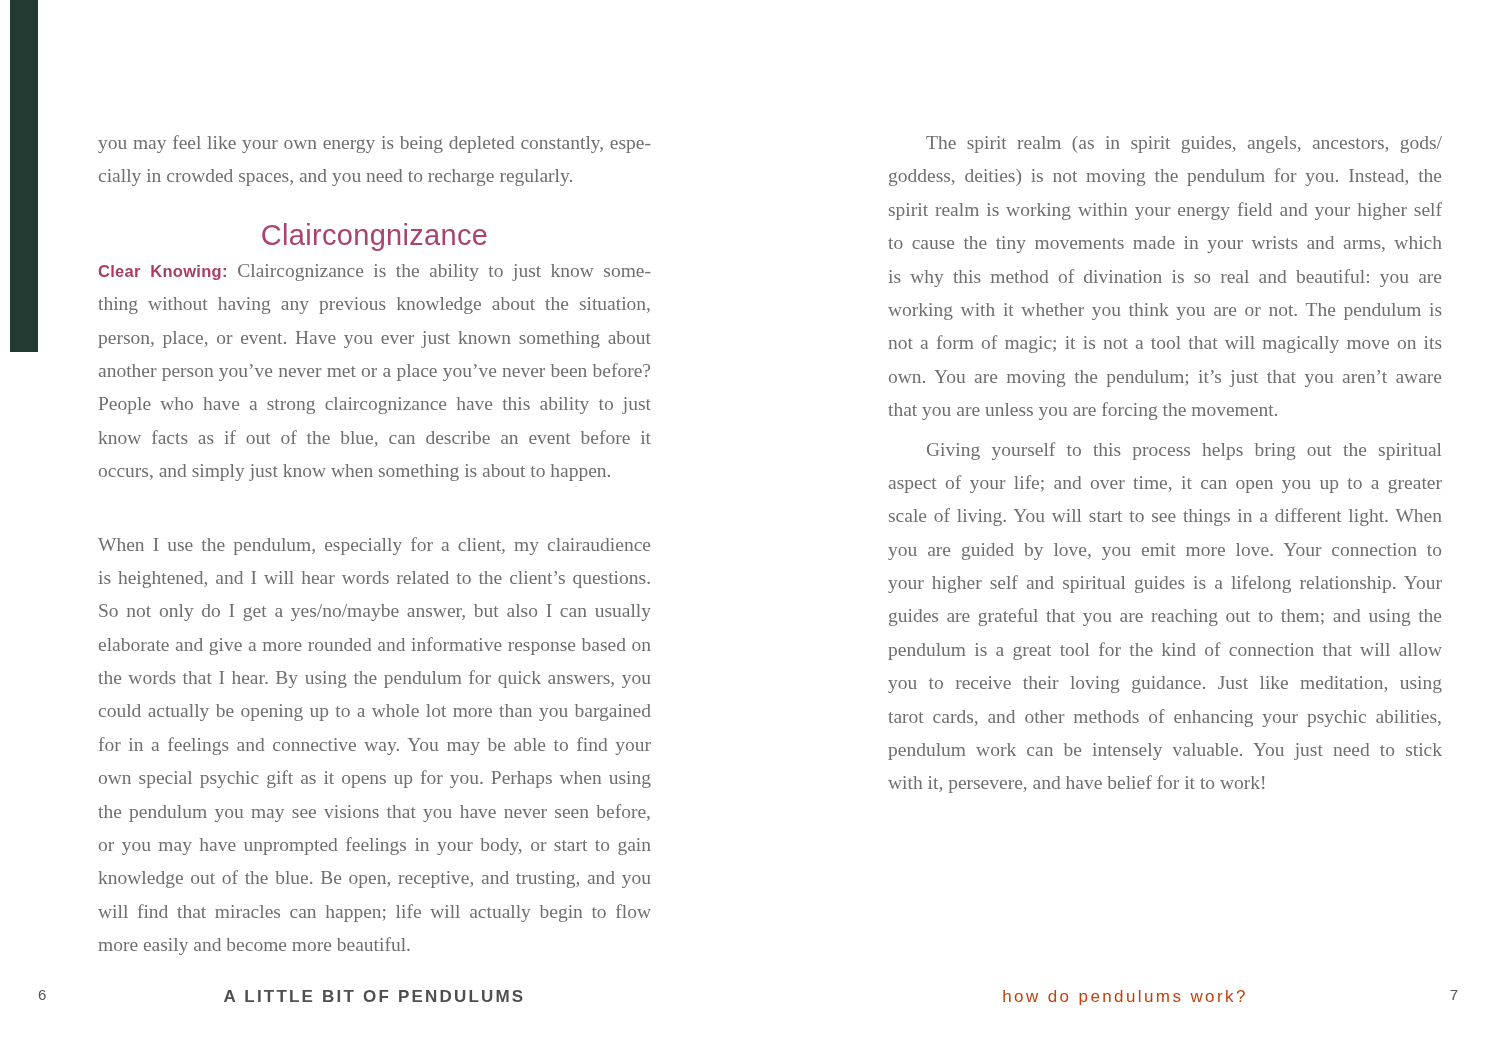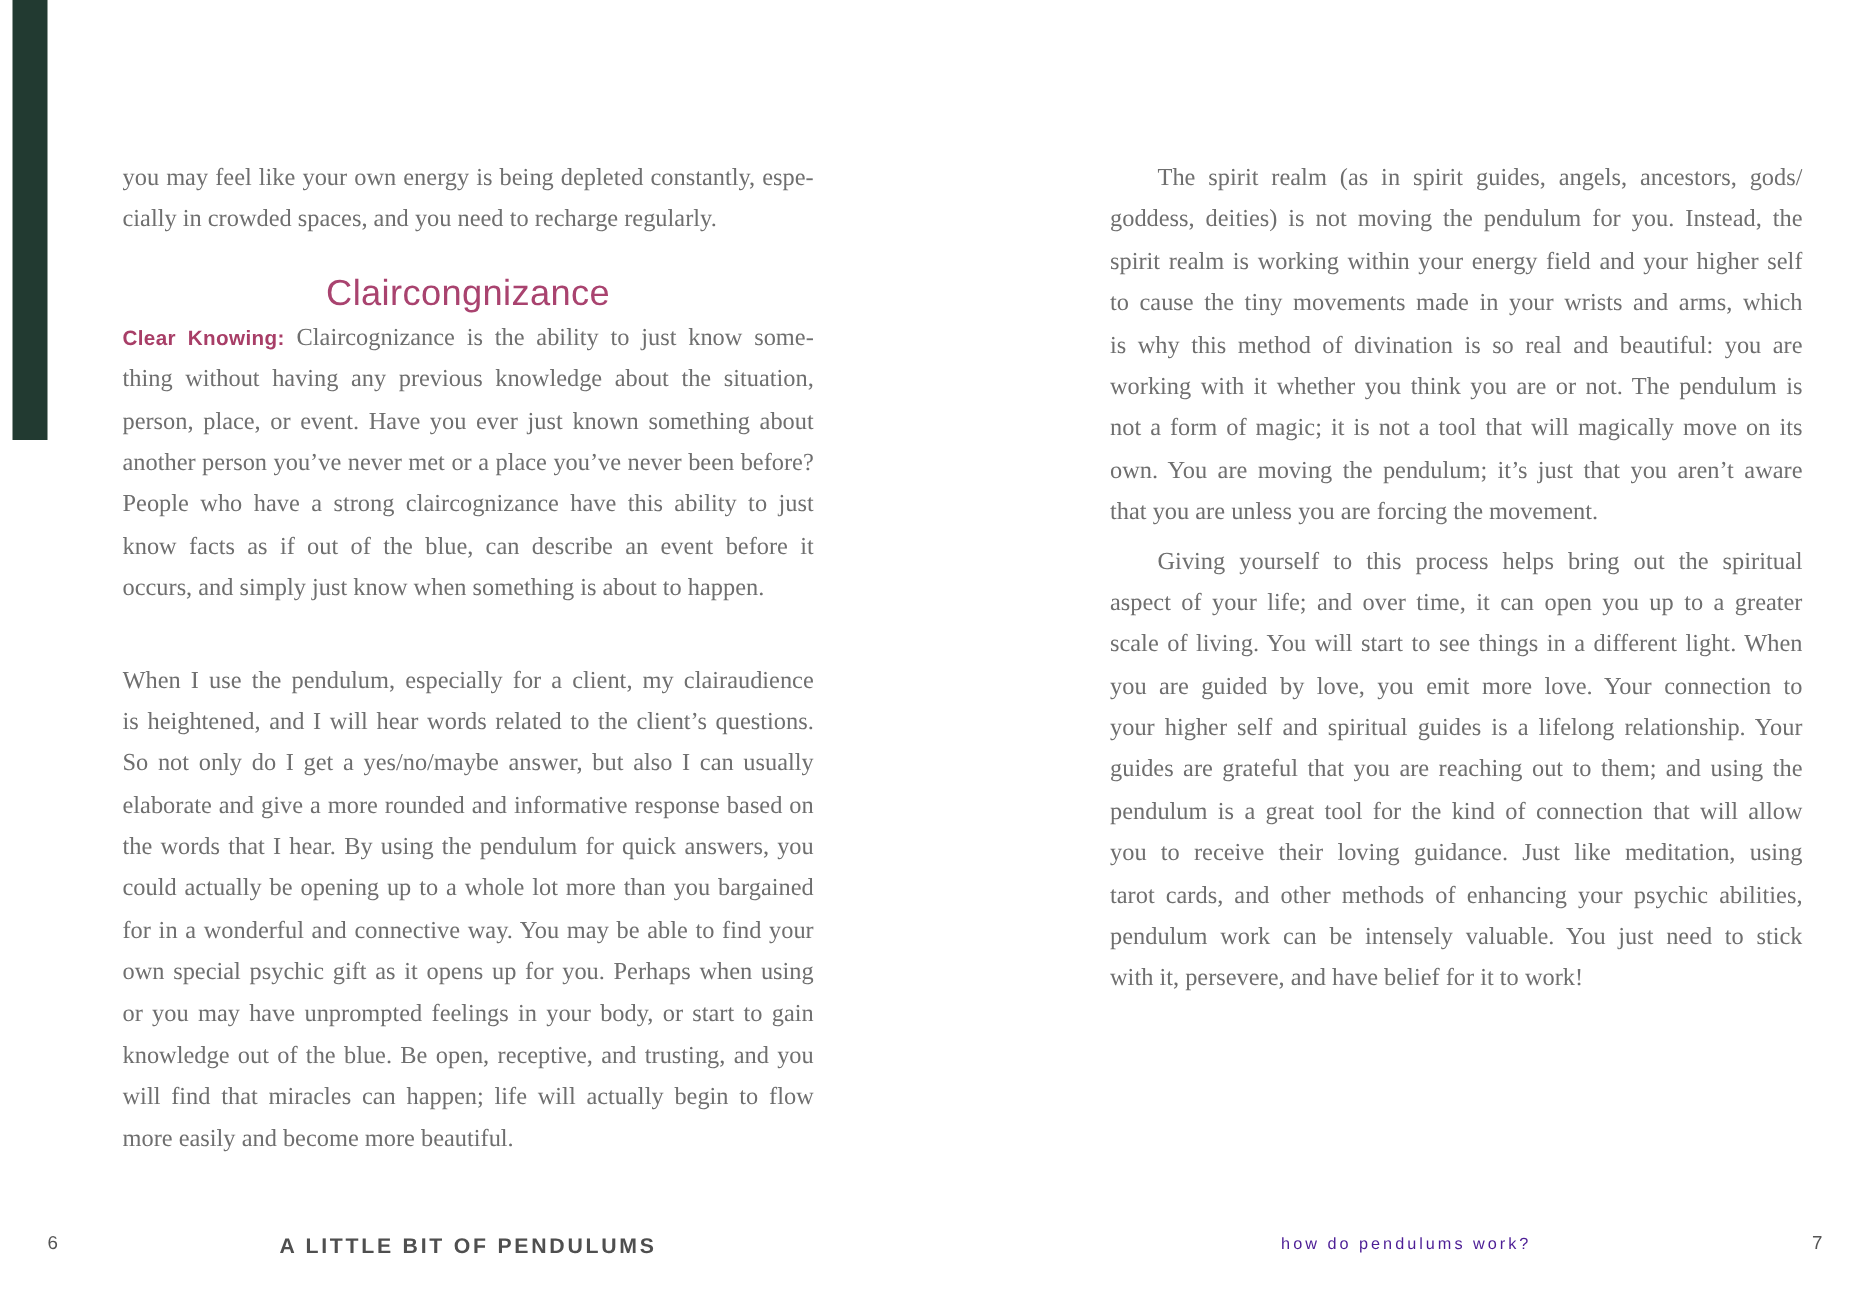--- a/index.html
+++ b/index.html
@@ -74,24 +74,24 @@
     left: 98px; width: 553px;
     text-align: center;
     font-size: 17px;
     letter-spacing: 2.2px;
     font-weight: 700;
     color: #4f4f4f;
   }
   .rf-right {
     left: 848px; width: 554px;
     text-align: center;
-    font-size: 13px;
+    font-size: 17px;
     letter-spacing: 2.4px;
     font-weight: 400;
-    color: #4c1d95;
+    color: #c2410c;
   }
 </style>
 </head>
 <body>
 
 <div>
 
   <div class="accent-bar"></div>
 
   <div>
@@ -116,22 +116,23 @@
           </div>
       </div>
 
       <div class="gap-para">
           <div class="ln">When I use the pendulum, especially for a client, my clairaudience</div>
           <div class="ln">is heightened, and I will hear words related to the client’s questions.</div>
           <div class="ln">So not only do I get a yes/no/maybe answer, but also I can usually</div>
           <div class="ln">elaborate and give a more rounded and informative response based on</div>
           <div class="ln">the words that I hear. By using the pendulum for quick answers, you</div>
           <div class="ln">could actually be opening up to a whole lot more than you bargained</div>
-          <div class="ln">for in a wonderful and connective way. You may be able to find your</div>
+          <div class="ln">for in a feelings and connective way. You may be able to find your</div>
           <div class="ln">own special psychic gift as it opens up for you. Perhaps when using</div>
+          <div class="ln">the pendulum you may see visions that you have never seen before,</div>
           <div class="ln">or you may have unprompted feelings in your body, or start to gain</div>
           <div class="ln">knowledge out of the blue. Be open, receptive, and trusting, and you</div>
           <div class="ln">will find that miracles can happen; life will actually begin to flow</div>
           <div class="ln last">more easily and become more beautiful.</div>
         </div>
     </div>
 
     <div class="folio folio-left">6</div>
     <div class="runfoot rf-left">A LITTLE BIT OF PENDULUMS</div>
   </div>

